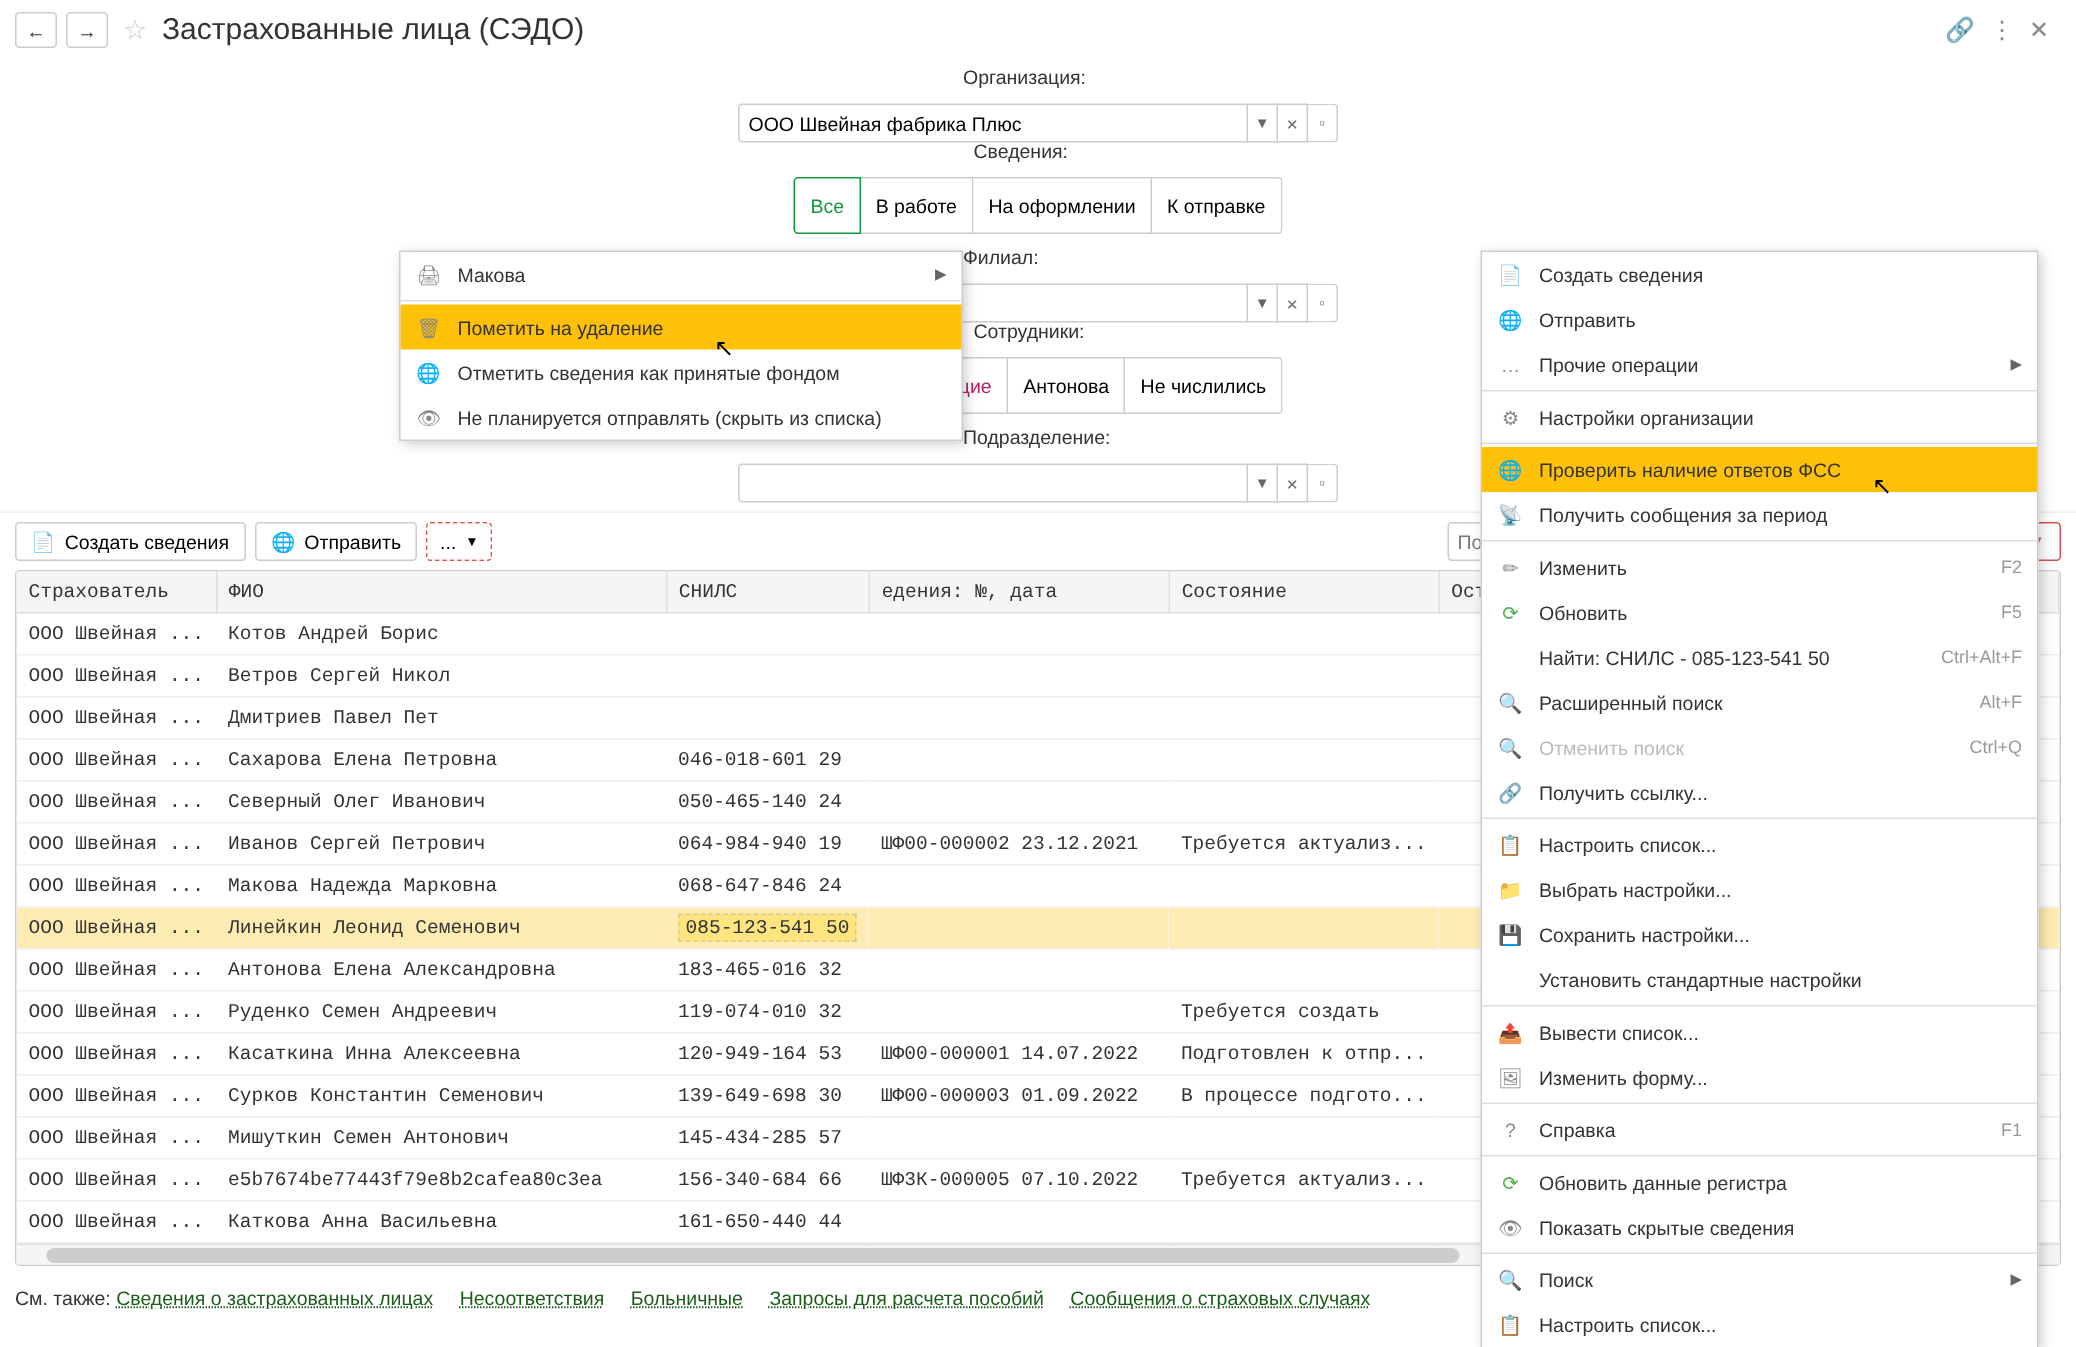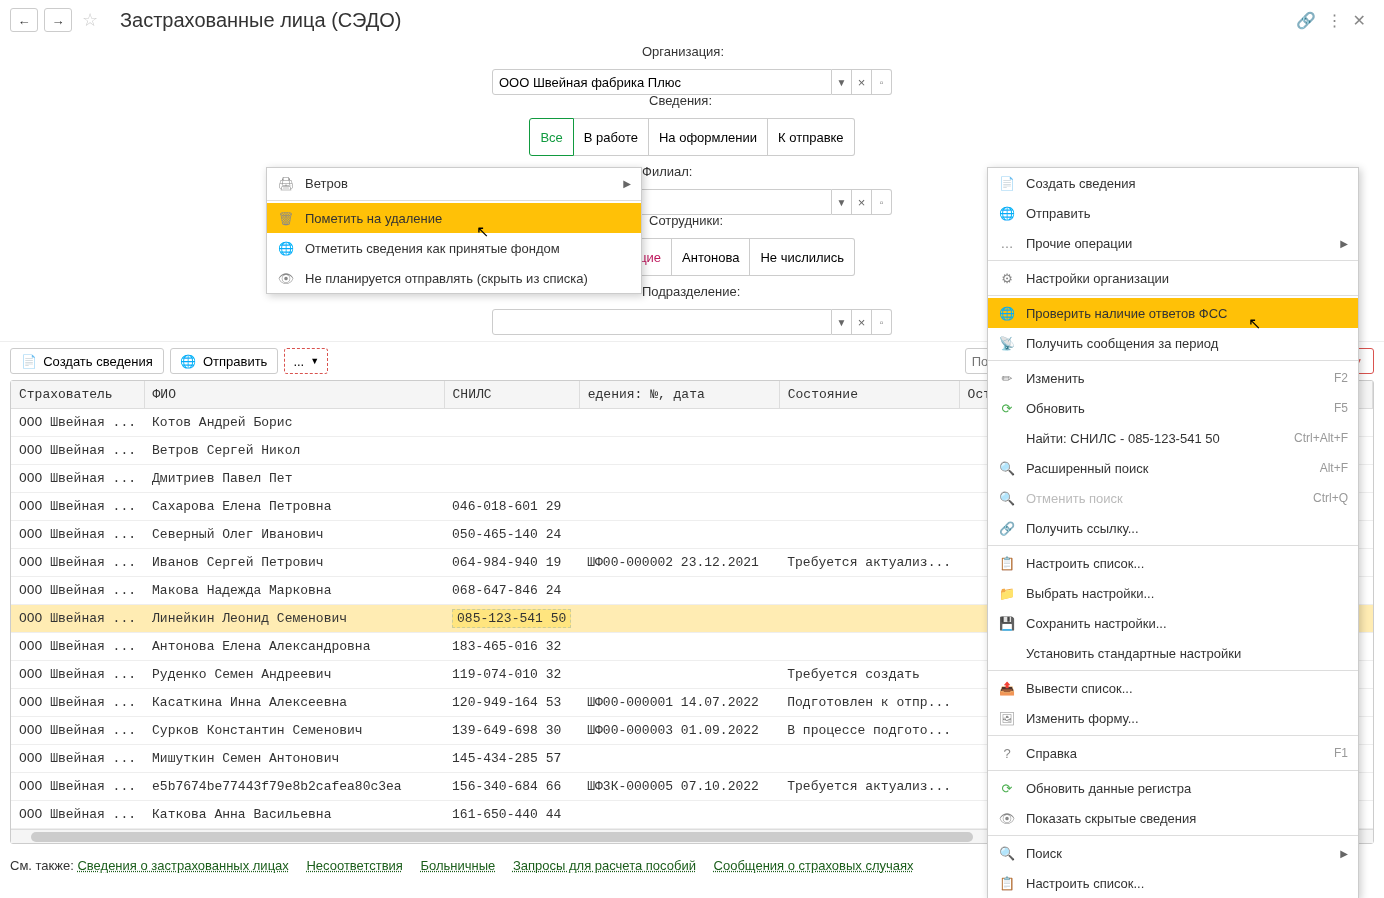--- a/index.html
+++ b/index.html
@@ -1,21 +1,21 @@
 <!DOCTYPE html>
 <html><head>
 <meta charset="utf-8">
 <style>
 * { box-sizing: border-box; margin: 0; padding: 0; }
 body { font-family: Arial, sans-serif; font-size: 13px; color: #333; background: #fff; width: 1384px; height: 898px; position: relative; }
 
 .header { display: flex; align-items: center; padding: 8px 10px; gap: 6px; }
 .nav-btn { width: 28px; height: 24px; border: 1px solid #ccc; border-radius: 3px; background: #fff; display: flex; align-items: center; justify-content: center; cursor: pointer; }
 .star-btn { width: 24px; height: 24px; display: flex; align-items: center; justify-content: center; cursor: pointer; color: #ccc; font-size: 18px; }
-.page-title { font-size: 20px; color: #333; margin-left: 12px; flex: 1; }
+.page-title { font-size: 20px; color: #333; margin-left: 0; flex: 1; }
 .header-icons { display: flex; gap: 10px; margin-right: 8px; }
 .header-icons span { color: #888; cursor: pointer; font-size: 16px; }
 
 .filters { padding: 4px 10px 10px 10px; }
 .filter-row { display: flex; align-items: center; gap: 10px; margin-bottom: 8px; flex-direction: column; }
 .filter-label { width: 100px; color: #333; }
 .filter-input { display: flex; align-items: flex-start; height: 14px; }
 .filter-input input { border: 1px solid #ccc; border-radius: 3px 0 0 3px; height: 26px; padding: 0 6px; width: 340px; font-size: 13px; }
 .filter-input .dd { border: 1px solid #ccc; border-left: none; width: 20px; height: 26px; display: flex; align-items: center; justify-content: center; font-size: 10px; color: #666; cursor: pointer; }
 .filter-input .clr { border: 1px solid #ccc; border-left: none; width: 20px; height: 26px; display: flex; align-items: center; justify-content: center; font-size: 13px; color: #666; cursor: pointer; }
@@ -307,21 +307,21 @@
   <a href="#">Сведения о застрахованных лицах</a>
   <a href="#">Несоответствия</a>
   <a href="#">Больничные</a>
   <a href="#">Запросы для расчета пособий</a>
   <a href="#">Сообщения о страховых случаях</a>
 </div>
 
 <div class="ctx-menu menu-small">
   <div class="ctx-item">
     <span class="ci-icon">🖨</span>
-    <span class="ci-label">Ветров</span>
+    <span class="ci-label">Макова</span>
     <span class="ci-arr">▶</span>
   </div>
   <div class="ctx-sep"></div>
   <div class="ctx-item highlight">
     <span class="ci-icon">🗑</span>
     <span class="ci-label">Пометить на удаление</span>
   </div>
   <div class="ctx-item">
     <span class="ci-icon">🌐</span>
     <span class="ci-label">Отметить сведения как принятые фондом</span>

